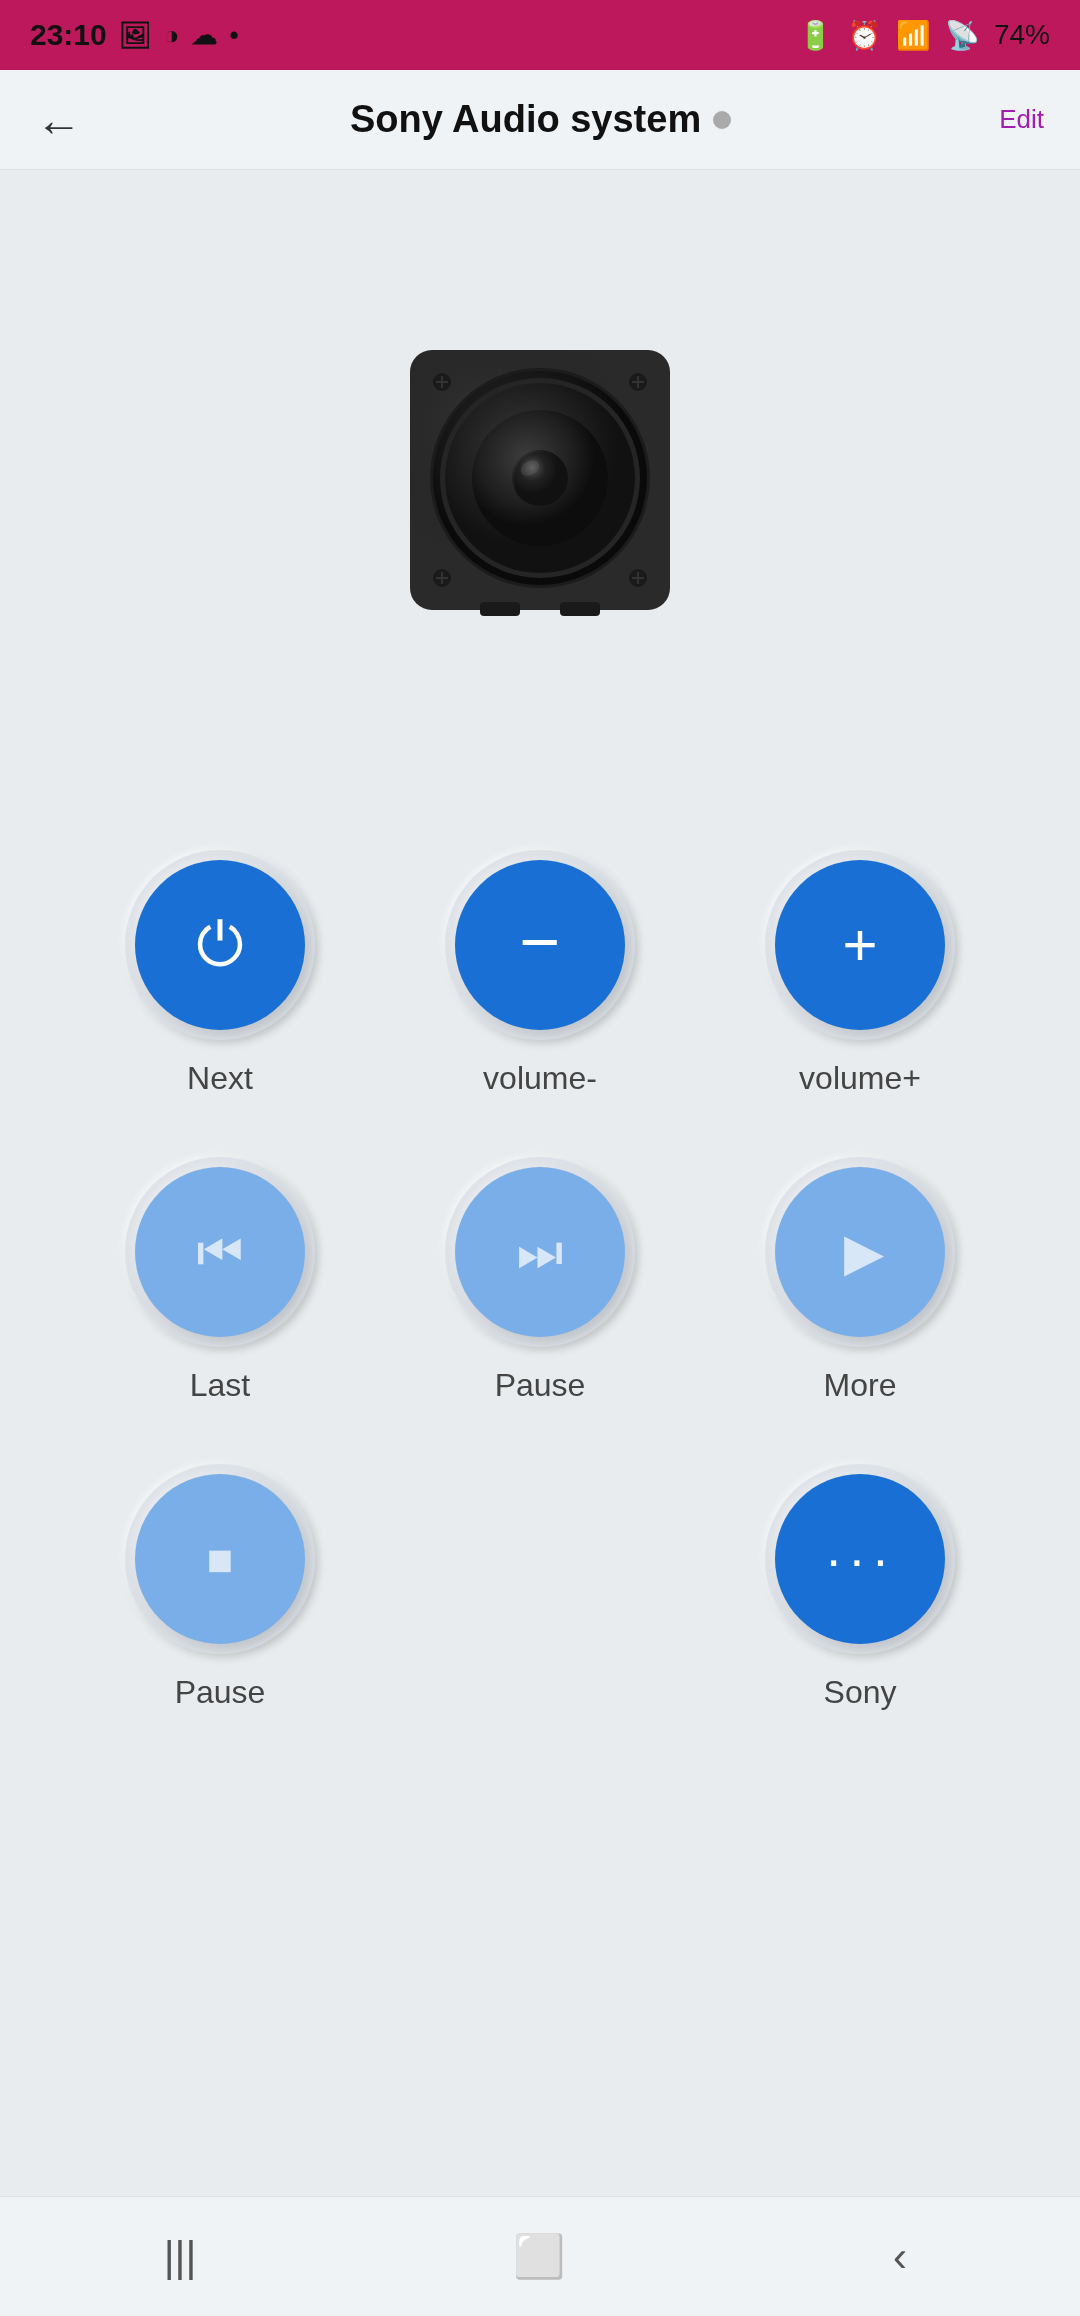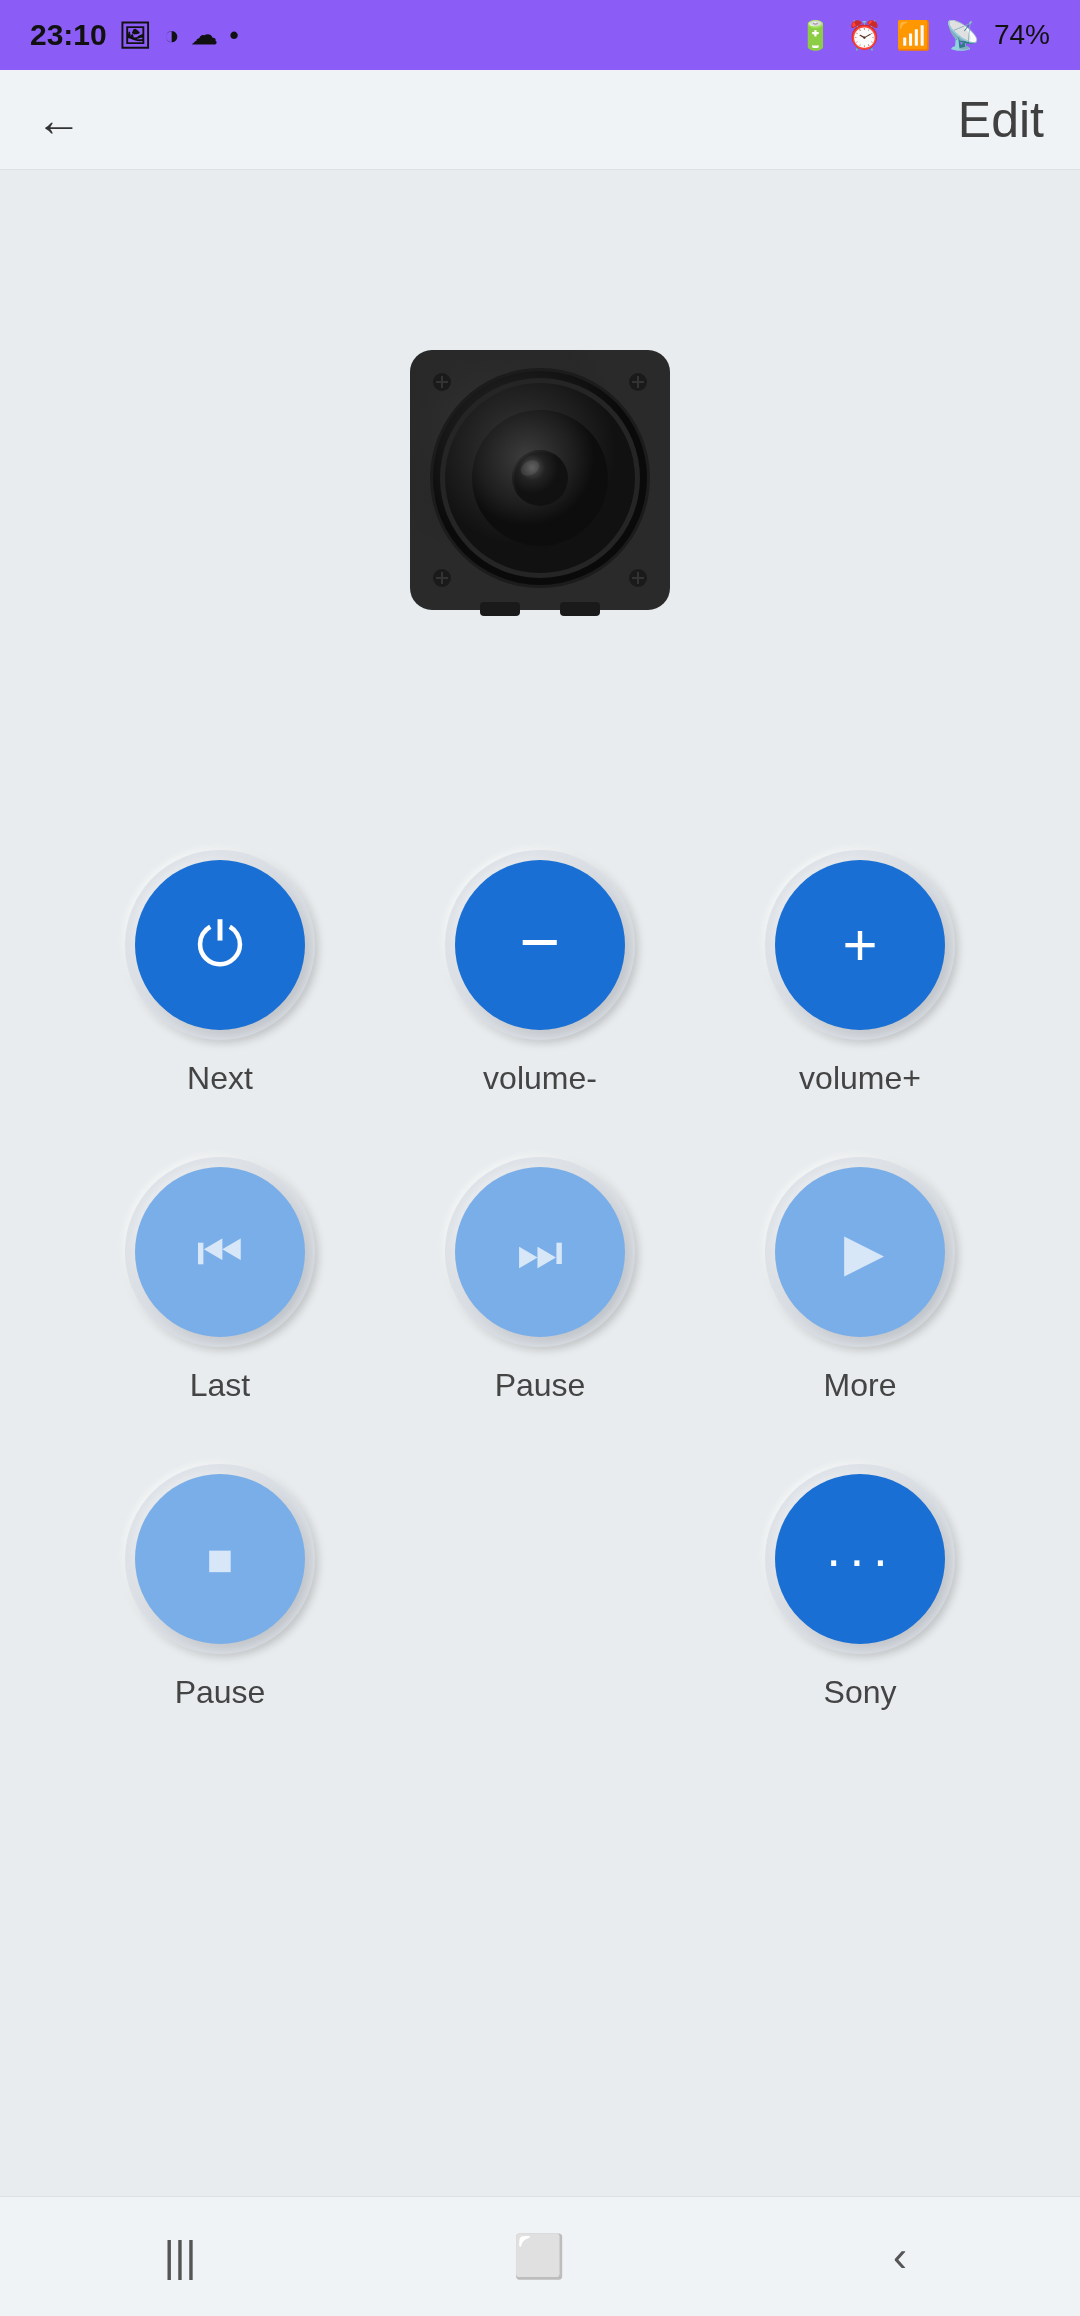--- a/index.html
+++ b/index.html
@@ -11,21 +11,21 @@
       background: #e8ecee;
       font-family: 'Helvetica Neue', Arial, sans-serif;
       overflow: hidden;
       position: relative;
     }
 
     
     .status-bar {
       width: 100%;
       height: 70px;
-      background: #8b5cf6;
+      background: #be185d;
       display: flex;
       align-items: center;
       justify-content: space-between;
       padding: 0 30px;
     }
     .status-left {
       display: flex;
       align-items: center;
       gap: 12px;
       font-size: 30px;
@@ -71,22 +71,22 @@
       color: #111;
     }
     .nav-status-dot {
       width: 18px;
       height: 18px;
       border-radius: 50%;
       background: #aaa;
       display: inline-block;
     }
     .nav-edit {
-      font-size: 50px;
-      color: #404040;
+      font-size: 26px;
+      color: #a21caf;
       font-weight: 400;
     }
 
     
     .device-area {
       width: 100%;
       height: 620px;
       display: flex;
       align-items: center;
       justify-content: center;
@@ -247,20 +247,24 @@
     <span>🔋</span>
     <span>⏰</span>
     <span>📶</span>
     <span>📡</span>
     <span>74%</span>
   </div>
 </div>
 
 <div class="nav-bar">
   <span class="nav-back">←</span>
+  <div class="nav-title-wrap">
+    <span class="nav-title">Sony Audio system</span>
+    <span class="nav-status-dot"></span>
+  </div>
   <span class="nav-edit">Edit</span>
 </div>
 
 <div class="device-area">
   <div class="speaker-container">
     <svg viewBox="0 0 300 300" xmlns="http://www.w3.org/2000/svg">
 
       <rect x="20" y="20" width="260" height="260" rx="22" ry="22" fill="#2a2a2a"></rect>
 
       <rect x="20" y="20" width="260" height="260" rx="22" ry="22" fill="url(#bodyGrad)"></rect>

